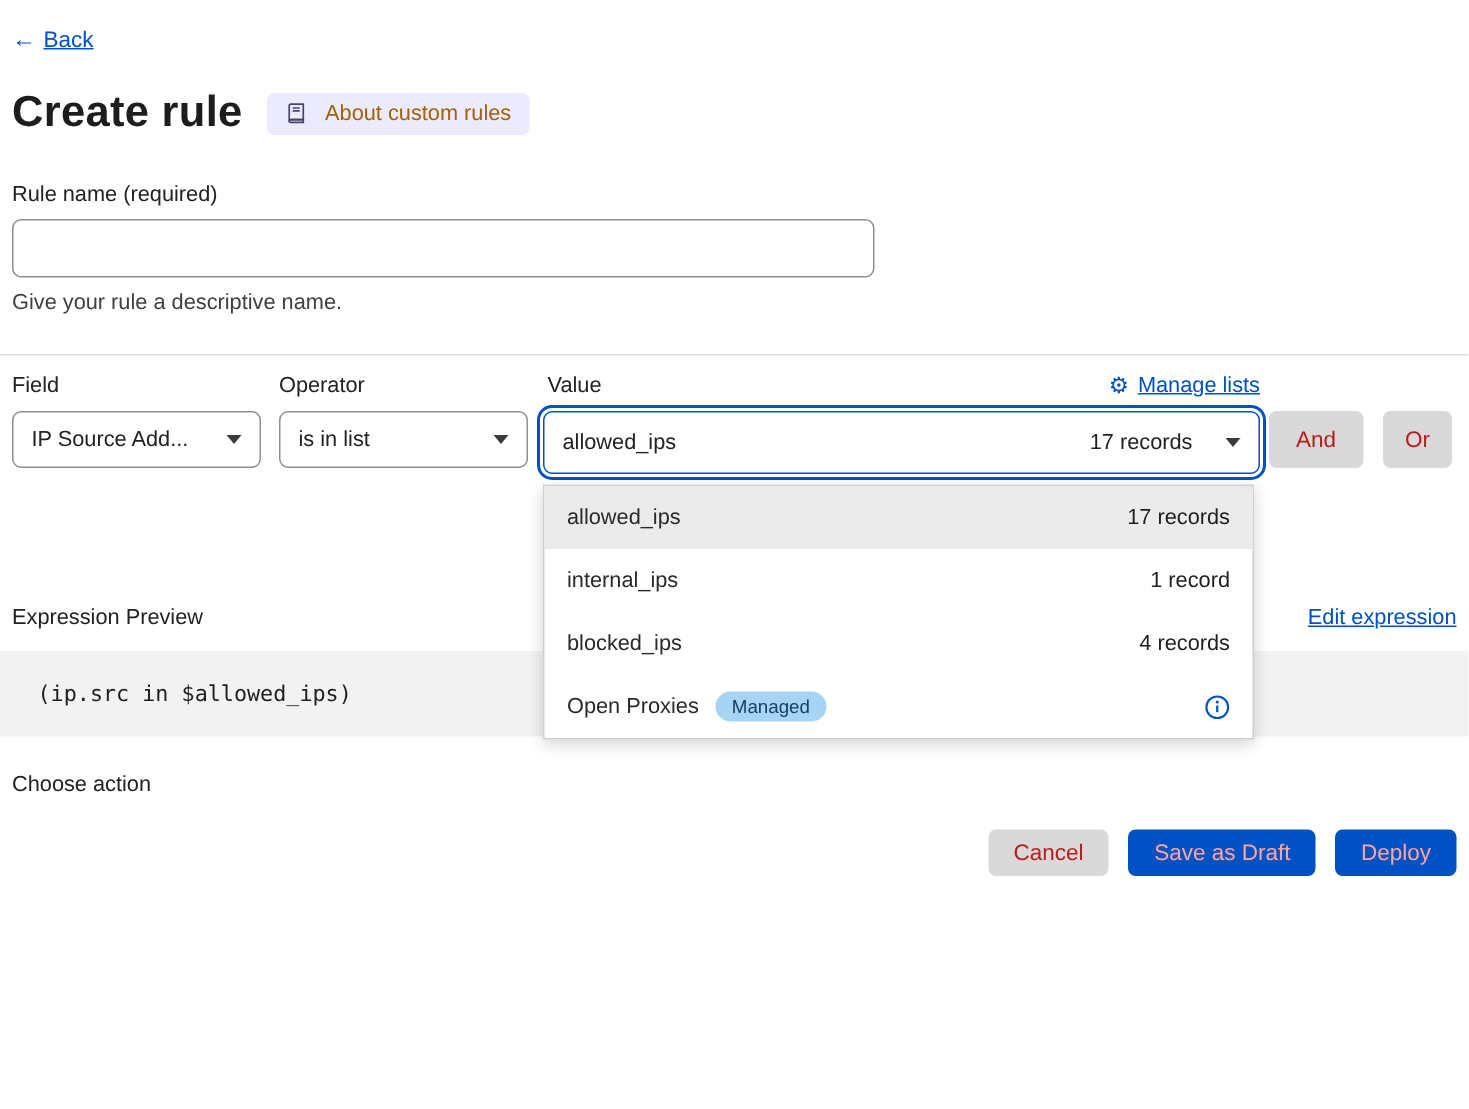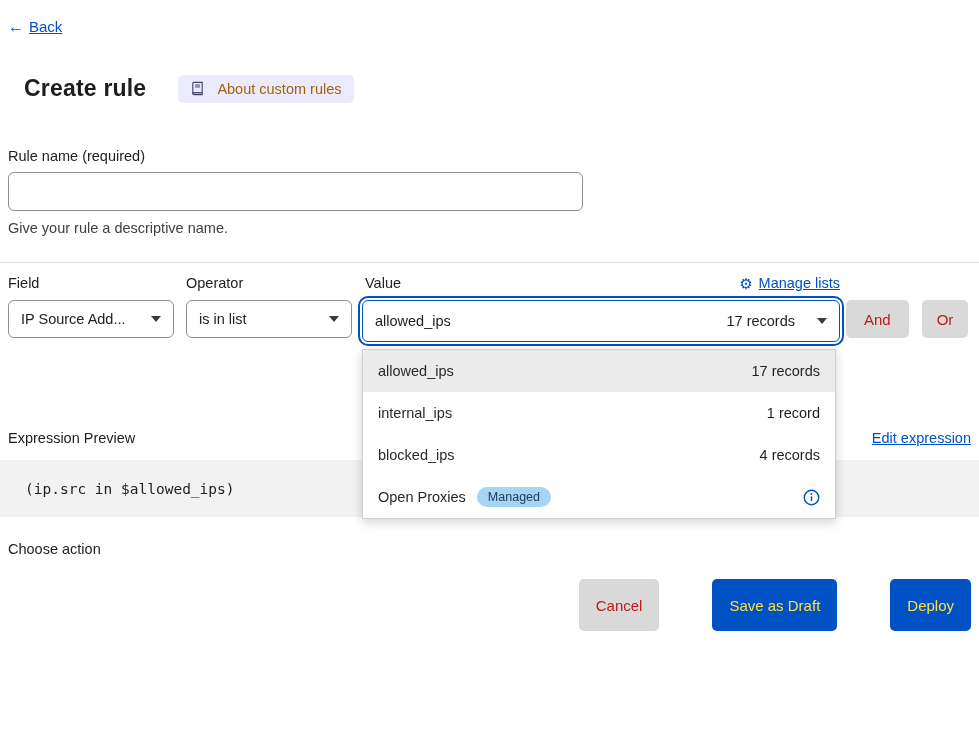--- a/index.html
+++ b/index.html
@@ -17,21 +17,21 @@
 
   a { color: #0051c3; cursor: pointer; text-decoration: none; }
   .u { text-decoration: underline; }
 
   
   .back { display: inline-flex; align-items: center; gap: 5px; margin: 18px 0 0 8px; font-size: 15px; }
   .back-arrow { font-size: 16px; line-height: 1; }
 
   
   .title-row { display: flex; align-items: center; gap: 16px; margin: 24px 8px 0 8px; }
-  h1.page-title { font-size: 23px; font-weight: 700; margin: 16px; color: #1d1d1d; letter-spacing: 0.2px; }
+  h1.page-title { font-size: 29px; font-weight: 700; margin: 0; color: #1d1d1d; letter-spacing: 0.2px; }
   .about-badge {
     display: inline-flex; align-items: center; gap: 12px;
     background: #ecebfe; color: #a16207;
     padding: 6px 12px; border-radius: 5px; font-size: 14.5px;
   }
 
   
   .section-label { display: block; margin: 30px 8px 8px 8px; color: #222; }
   .rule-name-input {
     display: block; margin-left: 8px; width: 575px; height: 39px;
@@ -70,21 +70,21 @@
     height: 42px;
     border: 1px solid #0051c3;
     outline: 2px solid #0051c3;
     outline-offset: 2px;
   }
   .value-select .sel-text { flex: 1; }
   .value-select .sel-meta { margin-right: 12px; color: #1f1f1f; }
 
   .btn { font-family: inherit; border: none; border-radius: 5px; cursor: pointer; font-size: 15px; }
   .gray-btn { background: #d9d9d9; color: #b91c1c; }
-  .blue-btn { background: #0051c3; color: #fde047; margin-left: 40px; }
+  .blue-btn { background: #0051c3; color: #fca5a5; }
   .and-btn { height: 38px; padding: 0 18px; margin-left: 6px; }
   .or-btn  { height: 38px; padding: 0 15px; margin-left: 13px; }
 
   
   .dropdown {
     position: absolute; top: 49px; left: 0; width: 474px; z-index: 20;
     background: #fff; border: 1px solid #cfcfcf;
     box-shadow: 0 3px 10px rgba(0,0,0,0.18);
   }
   .dropdown-item {
@@ -108,21 +108,21 @@
   }
 
   
   .then-heading { margin-top: 30px; }
   .choose-label { margin: 24px 8px 8px 8px; }
   .action-select { width: 335px; height: 37px; margin-left: 8px; }
   .placeholder-text { color: #767676; }
 
   
   .footer { display: flex; justify-content: flex-end; gap: 13px; margin: 22px 8px 0 8px; }
-  .footer .btn { height: 52px; padding: 0 17px; }
+  .footer .btn { height: 31px; padding: 0 17px; }
 </style>
 </head>
 <body>
 
 <div class="page">
 
   <a class="back">
     <span class="back-arrow">←</span>
     <span class="u">Back</span>
   </a>

